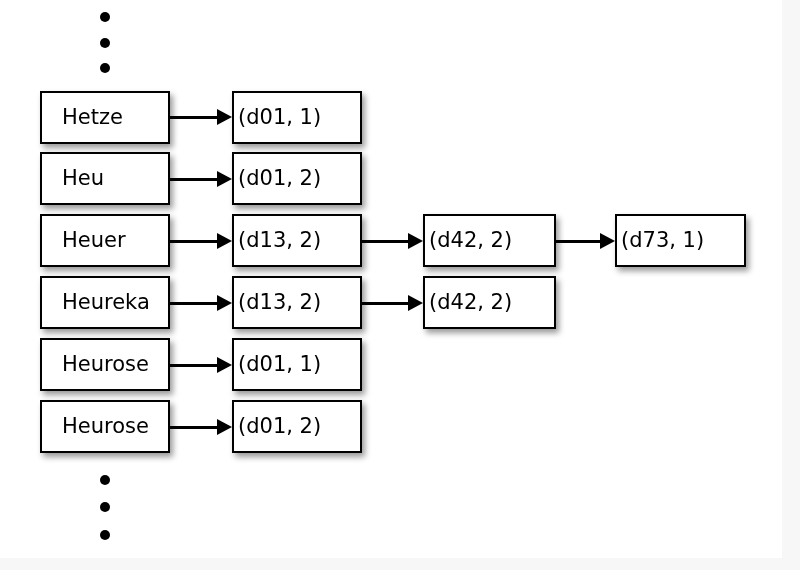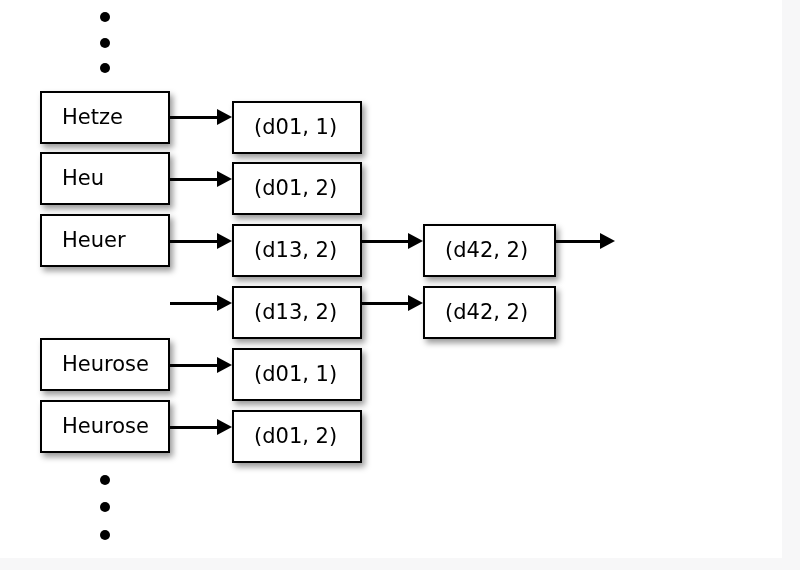--- a/index.html
+++ b/index.html
@@ -40,22 +40,21 @@
     font-size: 21px;
     line-height: 1;
     color: #000000;
     letter-spacing: 0px;
     white-space: nowrap;
   }
   .node.term {
     padding-left: 20px;
   }
   .node.post {
-    padding-left: 20px;
-    margin-top: 10px;
+    padding-left: 4px;
   }
 
   .dot {
     position: absolute;
     width: 10px;
     height: 10px;
     border-radius: 50%;
     background: #000000;
   }
 
@@ -87,33 +86,35 @@
 
 <div id="stage">
 
   <div class="dot" style="left:100px; top:12px;"></div>
   <div class="dot" style="left:100px; top:38px;"></div>
   <div class="dot" style="left:100px; top:63px;"></div>
 
   <div class="node term" style="left:40px; top:91px;  width:130px; height:53px;">Hetze</div>
   <div class="node term" style="left:40px; top:152px; width:130px; height:53px;">Heu</div>
   <div class="node term" style="left:40px; top:214px; width:130px; height:53px;">Heuer</div>
+  <div class="node term" style="left:40px; top:276px; width:130px; height:53px;">Heureka</div>
   <div class="node term" style="left:40px; top:338px; width:130px; height:53px;text-align:center;">Heurose</div>
   <div class="node term" style="left:40px; top:400px; width:130px; height:53px;">Heurose</div>
 
   <div class="node post" style="left:232px; top:91px;  width:130px; height:53px;">(d01, 1)</div>
   <div class="node post" style="left:232px; top:152px; width:130px; height:53px;">(d01, 2)</div>
   <div class="node post" style="left:232px; top:214px; width:130px; height:53px;">(d13, 2)</div>
   <div class="node post" style="left:232px; top:276px; width:130px; height:53px;">(d13, 2)</div>
   <div class="node post" style="left:232px; top:338px; width:130px; height:53px;">(d01, 1)</div>
   <div class="node post" style="left:232px; top:400px; width:130px; height:53px;">(d01, 2)</div>
 
   <div class="node post" style="left:423px; top:214px; width:133px; height:53px;">(d42, 2)</div>
   <div class="node post" style="left:423px; top:276px; width:133px; height:53px;">(d42, 2)</div>
 
+  <div class="node post" style="left:615px; top:214px; width:131px; height:53px;">(d73, 1)</div>
 
   <div class="edge" style="left:170px; top:117px; width:62px;">
     <span class="shaft" style="width:47px;"></span>
     <span class="head" style="left:47px;"></span>
   </div>
   <div class="edge" style="left:170px; top:179px; width:62px;">
     <span class="shaft" style="width:47px;"></span>
     <span class="head" style="left:47px;"></span>
   </div>
   <div class="edge" style="left:170px; top:241px; width:62px;">

